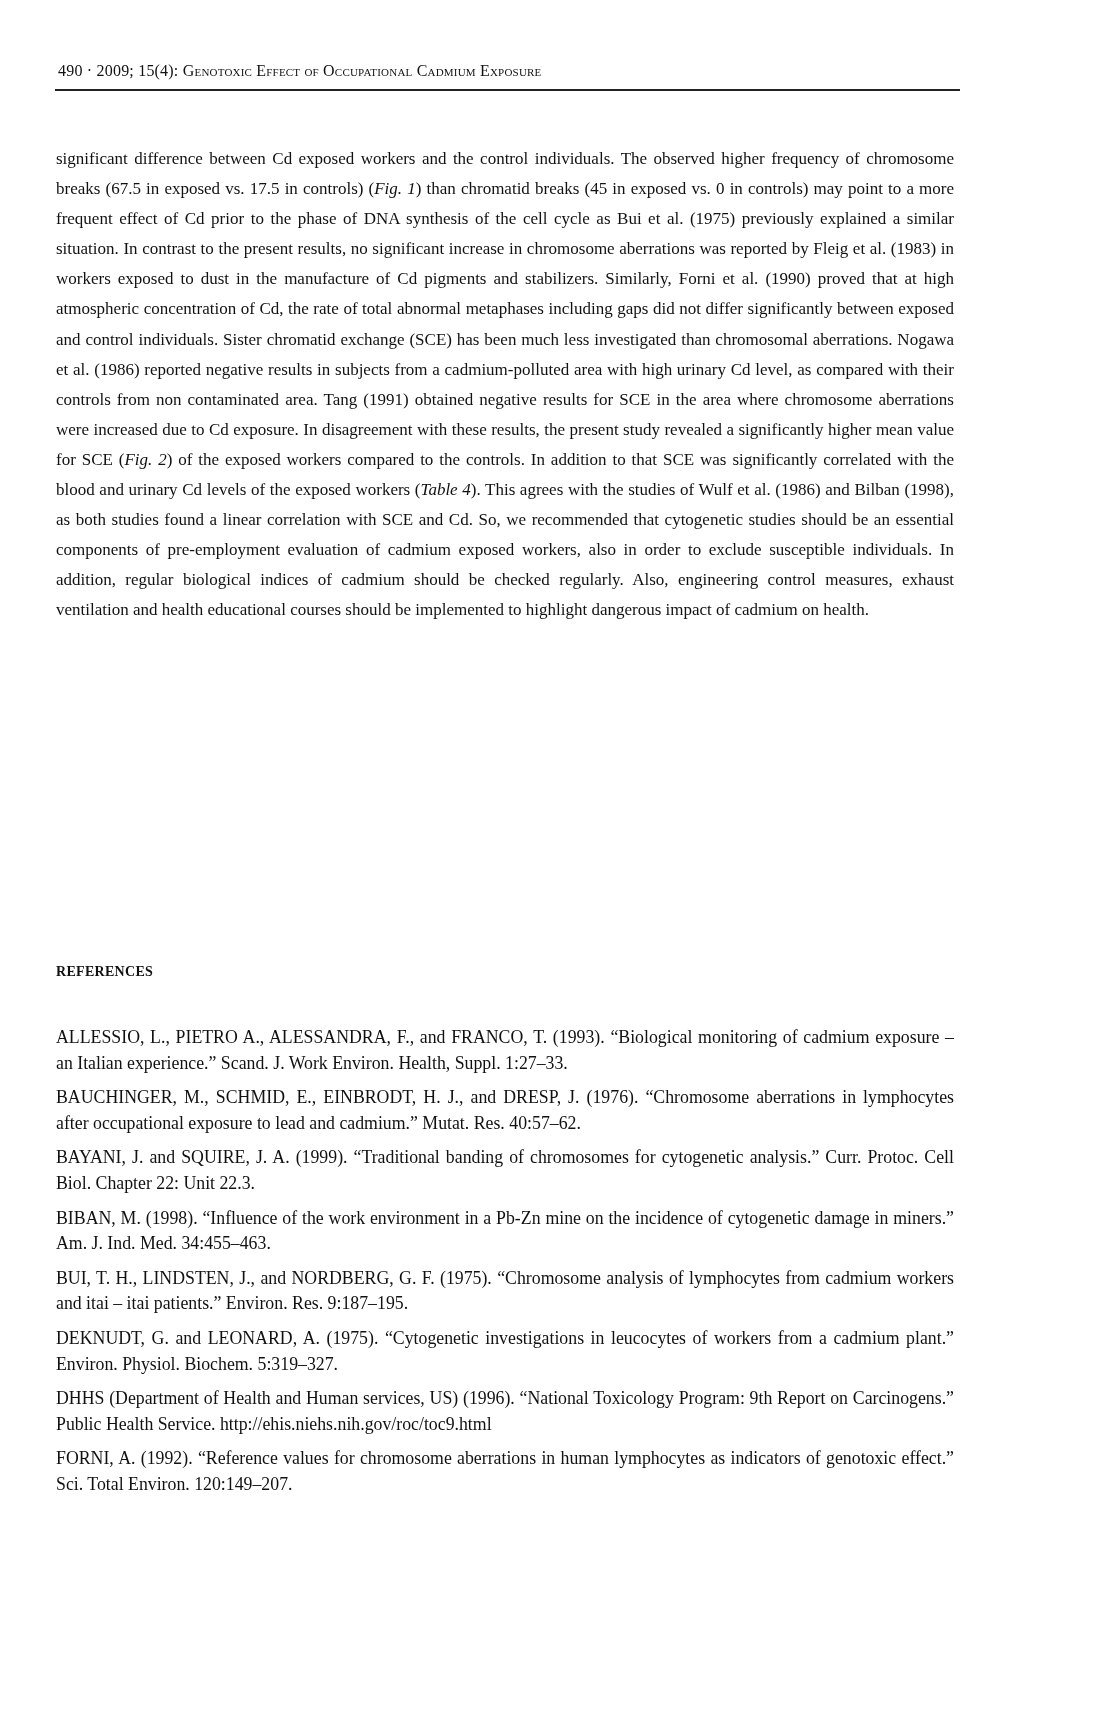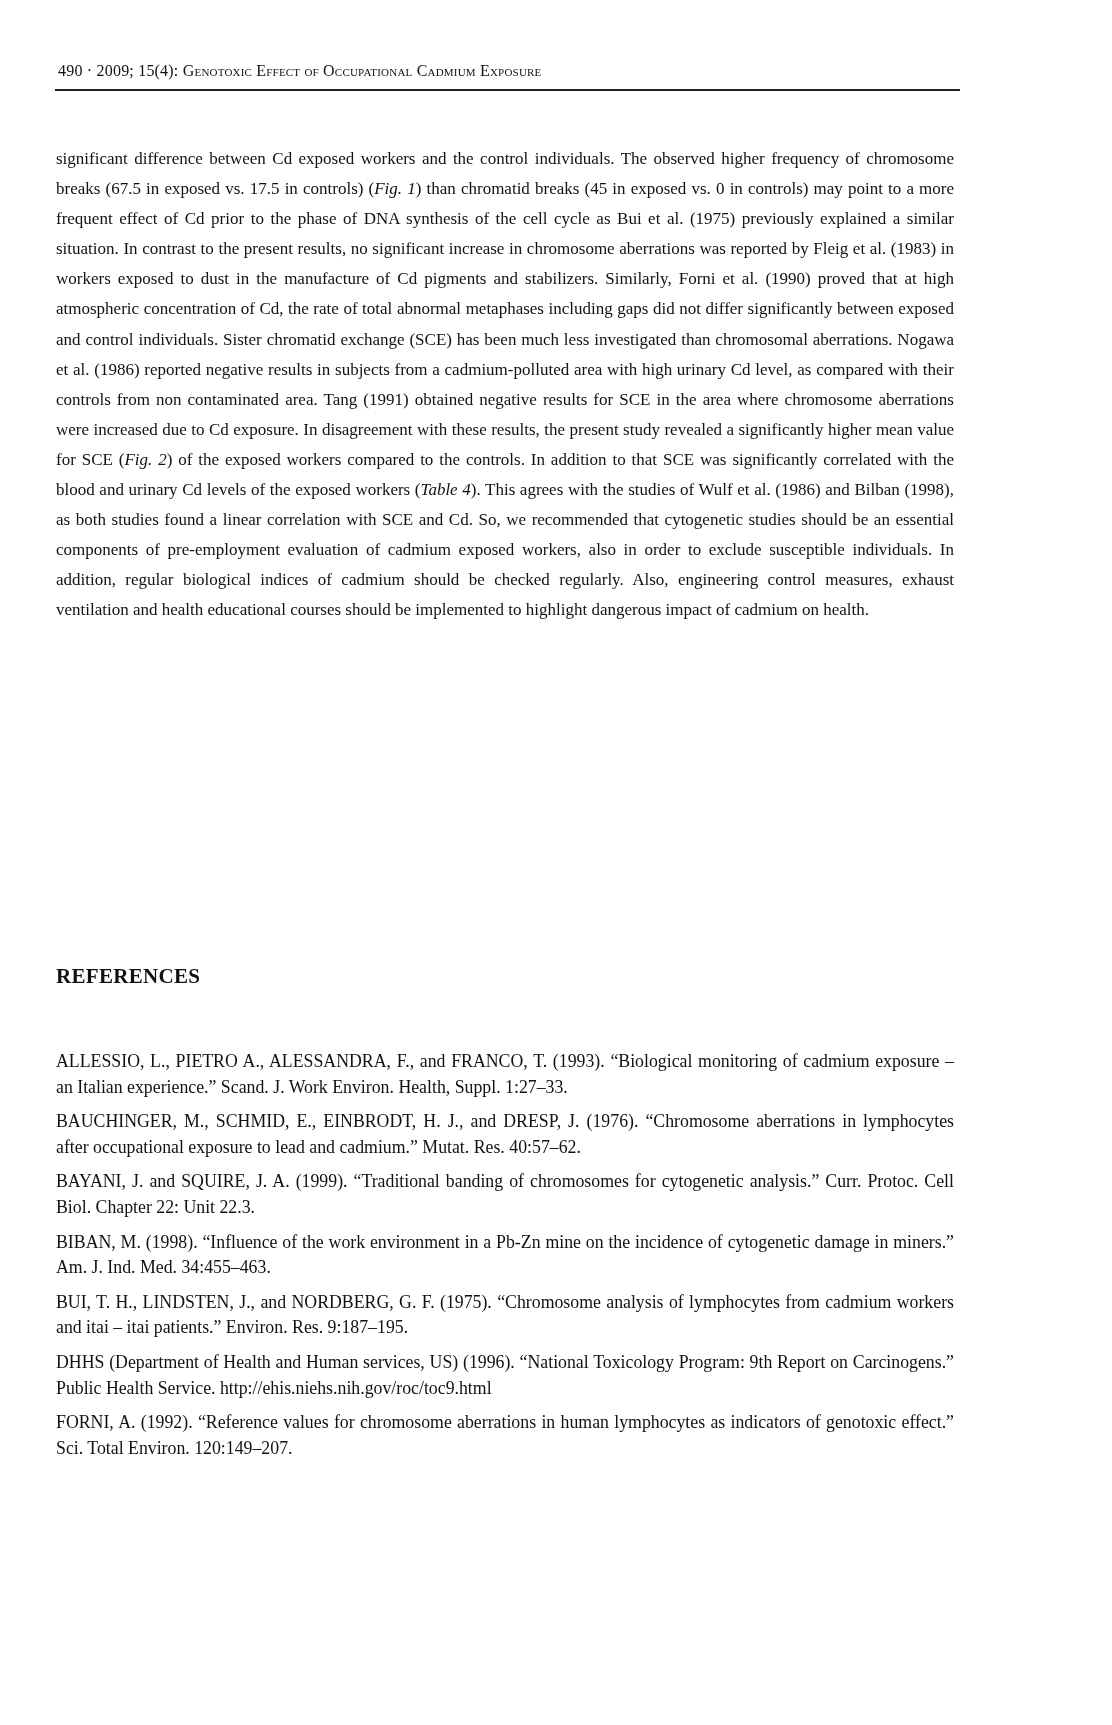--- a/index.html
+++ b/index.html
@@ -2,22 +2,22 @@
 <html><head>
 <meta charset="utf-8">
 <style>
   html, body { margin: 0; padding: 0; background: #ffffff; }
   body { width: 1112px; height: 1725px; position: relative; overflow: hidden; font-family: "Liberation Serif", "DejaVu Serif", serif; color: #111; }
   .header { position: absolute; left: 58px; top: 62px; width: 900px; font-size: 16px; letter-spacing: 0.2px; }
   .header .sc { font-variant: small-caps; }
   .rule { position: absolute; left: 55px; top: 89px; width: 905px; height: 0; border-top: 2px solid #222; }
   .body-text { position: absolute; left: 56px; top: 144px; width: 898px; font-size: 17px; line-height: 30.1px; text-align: justify; }
   .body-text p { margin: 0; }
-  .refs-head { position: absolute; left: 56px; top: 964px; font-size: 21px; font-weight: bold; letter-spacing: 0.3px; }
-  .refs { position: absolute; left: 56px; top: 1025px; width: 898px; font-size: 17.8px; line-height: 25.6px; text-align: justify; margin-top: 24px; }
+  .refs-head { position: absolute; left: 56px; top: 964px; font-size: 14px; font-weight: bold; letter-spacing: 0.3px; }
+  .refs { position: absolute; left: 56px; top: 1025px; width: 898px; font-size: 17.8px; line-height: 25.6px; text-align: justify; }
   .ref { margin: 0 0 9px 0; }
 </style>
 </head>
 <body>
 
 <div class="header">
   <span>490</span>
   <span>·</span>
   <span>2009; 15(4):</span>
   <span class="sc">Genotoxic Effect of Occupational Cadmium Exposure</span>
@@ -29,15 +29,16 @@
 </div>
 
 <div class="refs-head">REFERENCES</div>
 
 <div class="refs">
   <p class="ref">ALLESSIO, L., PIETRO A., ALESSANDRA, F., and FRANCO, T. (1993). “Biological monitoring of cadmium exposure – an Italian experience.” Scand. J. Work Environ. Health, Suppl. 1:27–33.</p>
   <p class="ref">BAUCHINGER, M., SCHMID, E., EINBRODT, H. J., and DRESP, J. (1976). “Chromosome aberrations in lymphocytes after occupational exposure to lead and cadmium.” Mutat. Res. 40:57–62.</p>
   <p class="ref">BAYANI, J. and SQUIRE, J. A. (1999). “Traditional banding of chromosomes for cytogenetic analysis.” Curr. Protoc. Cell Biol. Chapter 22: Unit 22.3.</p>
   <p class="ref">BIBAN, M. (1998). “Influence of the work environment in a Pb-Zn mine on the incidence of cytogenetic damage in miners.” Am. J. Ind. Med. 34:455–463.</p>
   <p class="ref">BUI, T. H., LINDSTEN, J., and NORDBERG, G. F. (1975). “Chromosome analysis of lymphocytes from cadmium workers and itai – itai patients.” Environ. Res. 9:187–195.</p>
+  <p class="ref">DEKNUDT, G. and LEONARD, A. (1975). “Cytogenetic investigations in leucocytes of workers from a cadmium plant.” Environ. Physiol. Biochem. 5:319–327.</p>
   <p class="ref">DHHS (Department of Health and Human services, US) (1996). “National Toxicology Program: 9th Report on Carcinogens.” Public Health Service. http://ehis.niehs.nih.gov/roc/toc9.html</p>
   <p class="ref">FORNI, A. (1992). “Reference values for chromosome aberrations in human lymphocytes as indicators of genotoxic effect.” Sci. Total Environ. 120:149–207.</p>
 </div>
 
 </body></html>

